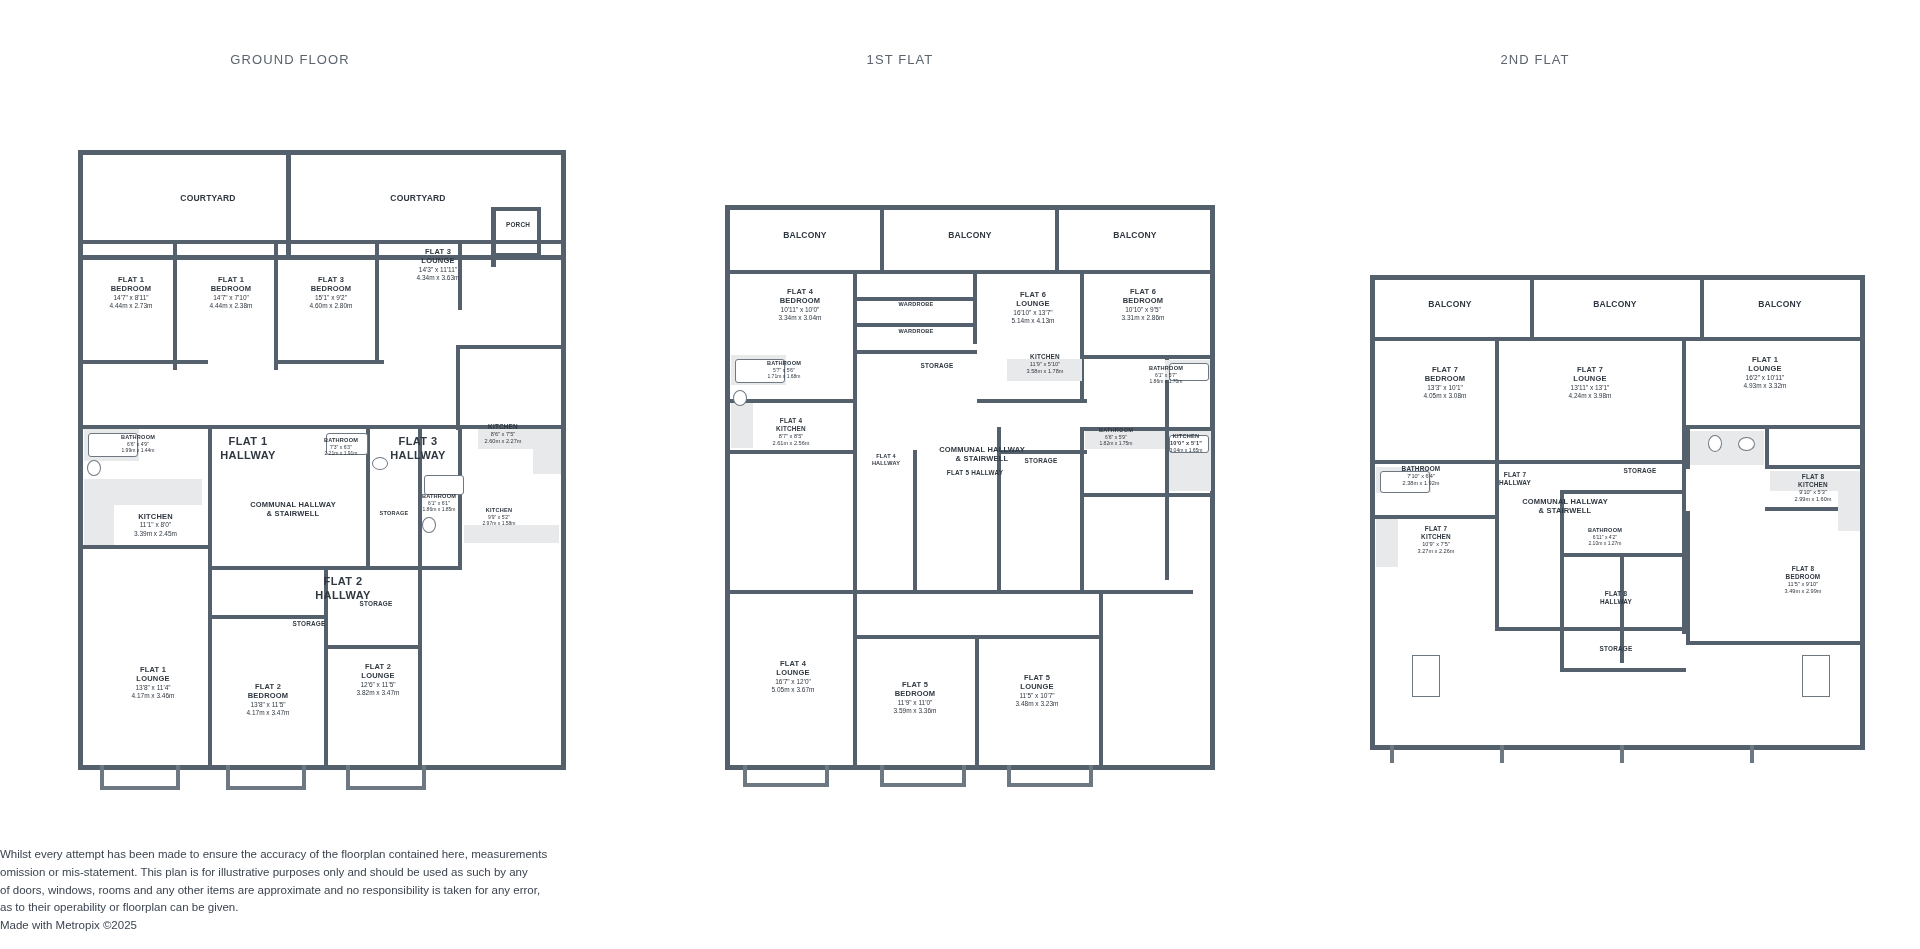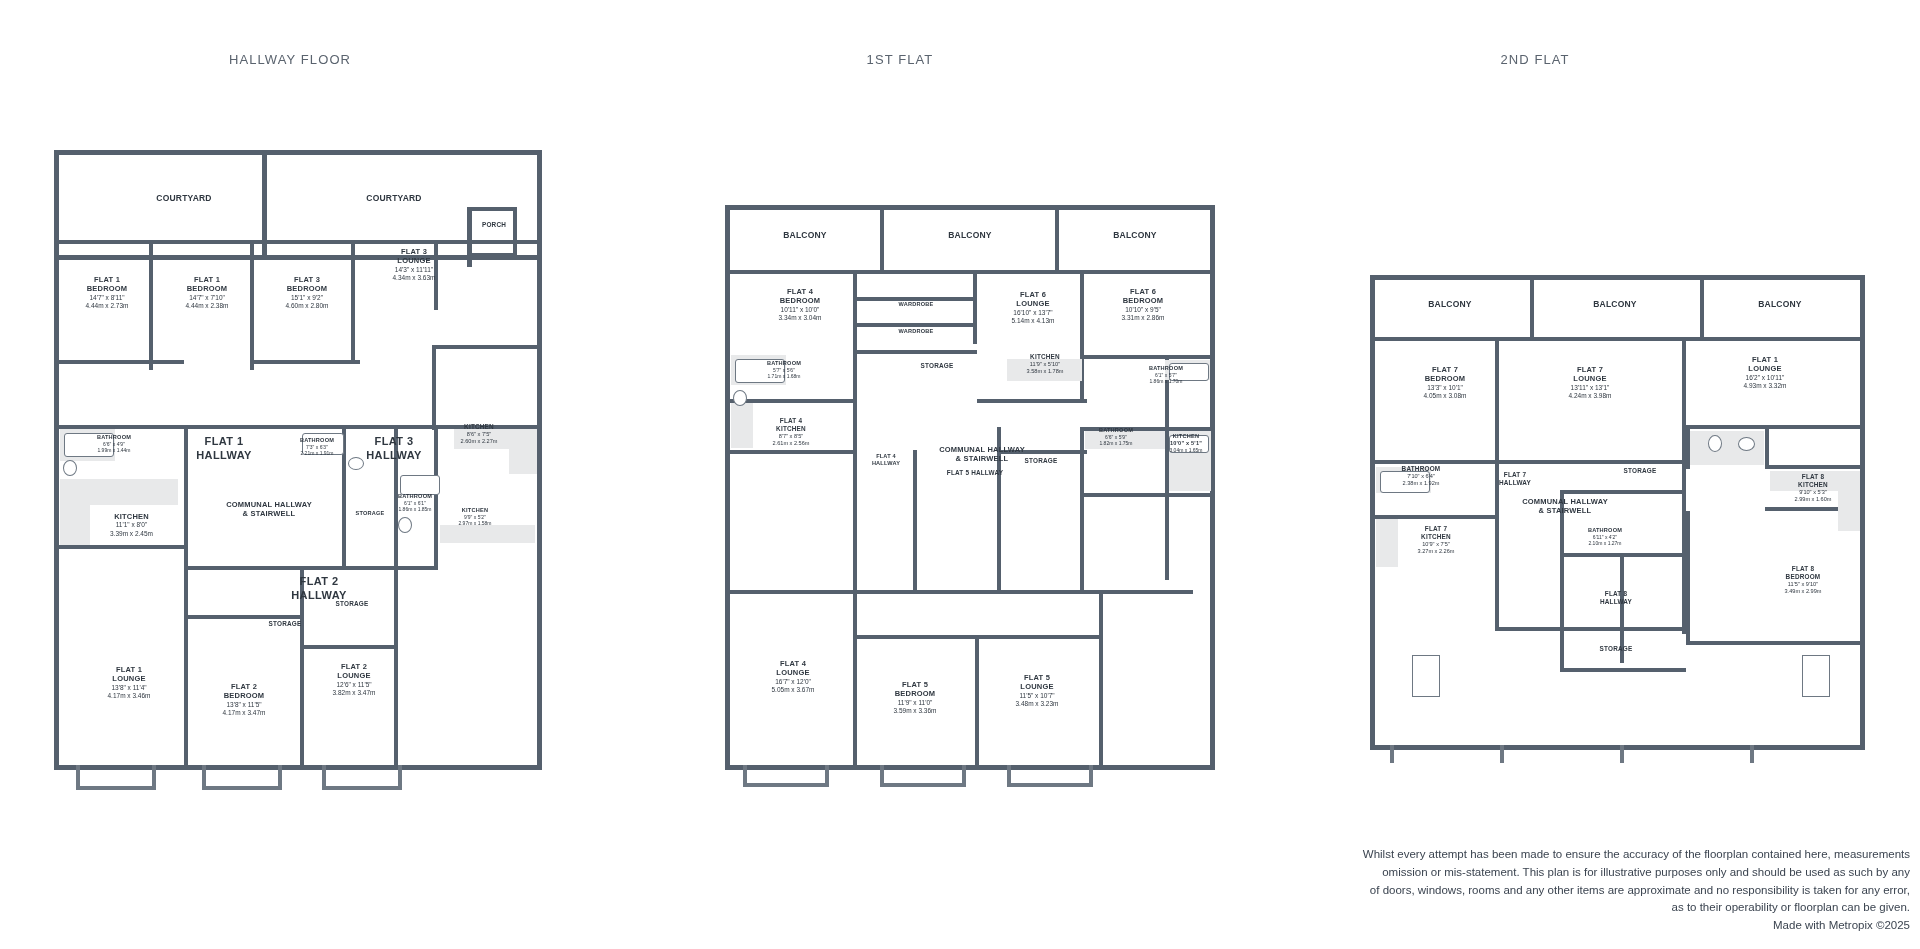--- a/index.html
+++ b/index.html
@@ -24,32 +24,32 @@
   .big .nm{font-size:11px;letter-spacing:.4px;}
   .mid .nm{font-size:8.5px;}
   .tiny .nm{font-size:5.6px;}
   .tiny .dim{font-size:5px;}
   .sm .nm{font-size:6.4px;}
   .sm .dim{font-size:5.6px;}
   .fixture{position:absolute;border:1px solid #6e7883;background:#fff;}
   .oval{border-radius:50%;}
   .rounded{border-radius:3px;}
   .disclaimer{
-    position:absolute;left:0;right:10px;bottom:14px;text-align:right;
+    position:absolute;left:0;right:10px;bottom:14px;text-align:left;
     font-size:11.5px;line-height:1.55;color:#3b4450;
   }
   .disclaimer div{margin:0;}
   .credit{font-size:11.5px;}
 </style>
 </head>
 <body>
 
-<div class="floor-title" style="left:160px;top:52px;width:260px;">HALLWAY FLOOR</div>
-
-<div class="plan" style="left:54px;top:145px;width:510px;height:660px;">
+<div class="floor-title" style="left:160px;top:52px;width:260px;">GROUND FLOOR</div>
+
+<div class="plan" style="left:78px;top:145px;width:510px;height:660px;">
 
   <div class="wall" style="left:0px;top:5px;width:488px;height:5px;"></div>
   <div class="wall" style="left:0px;top:5px;width:5px;height:620px;"></div>
   <div class="wall" style="left:483px;top:5px;width:5px;height:620px;"></div>
   <div class="wall" style="left:0px;top:620px;width:488px;height:5px;"></div>
 
   <div class="wall" style="left:0px;top:110px;width:488px;height:5px;"></div>
 
   <div class="wall" style="left:208px;top:5px;width:5px;height:110px;"></div>
 

